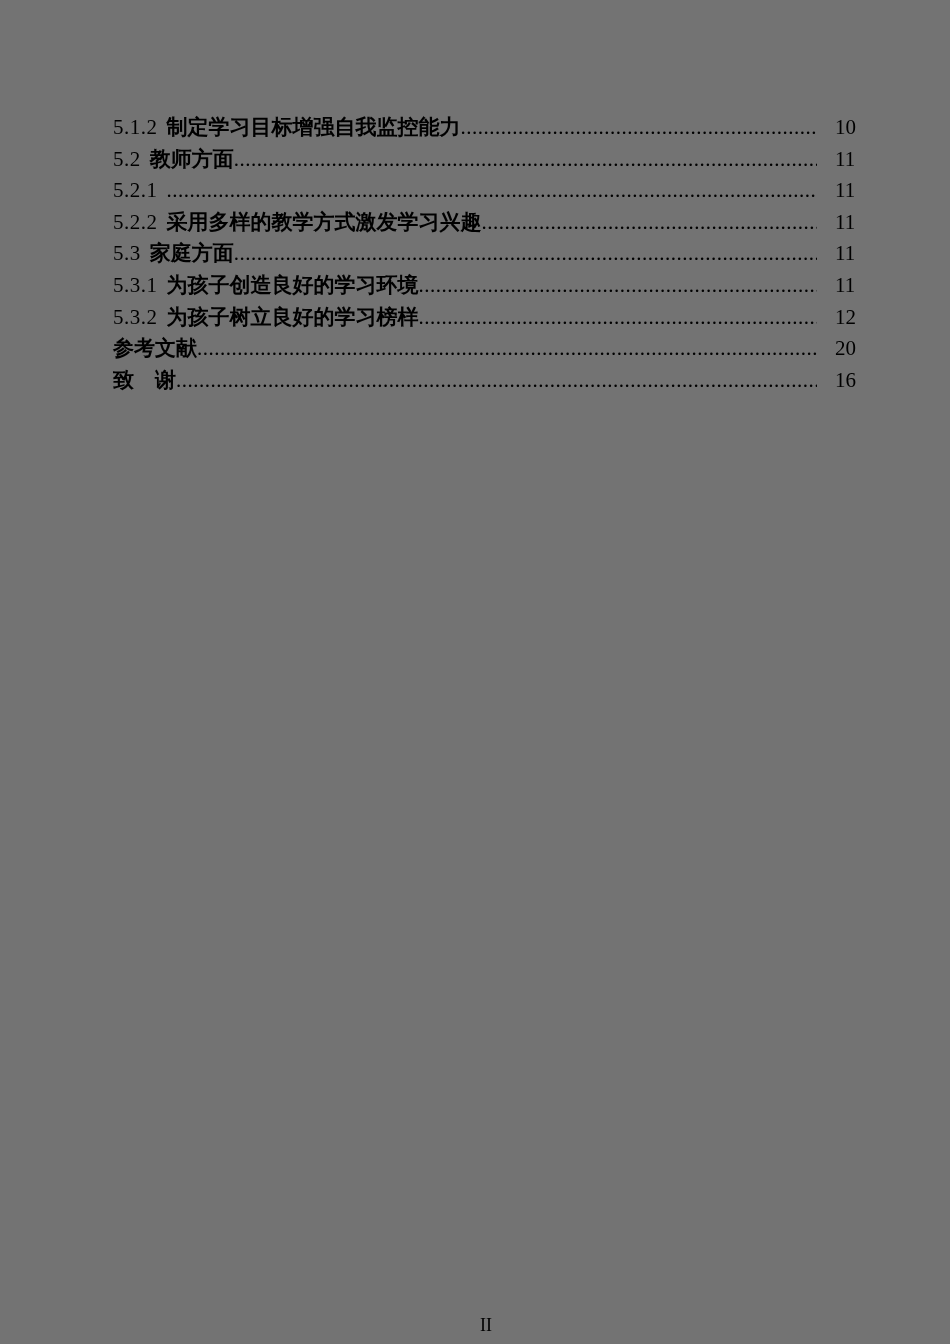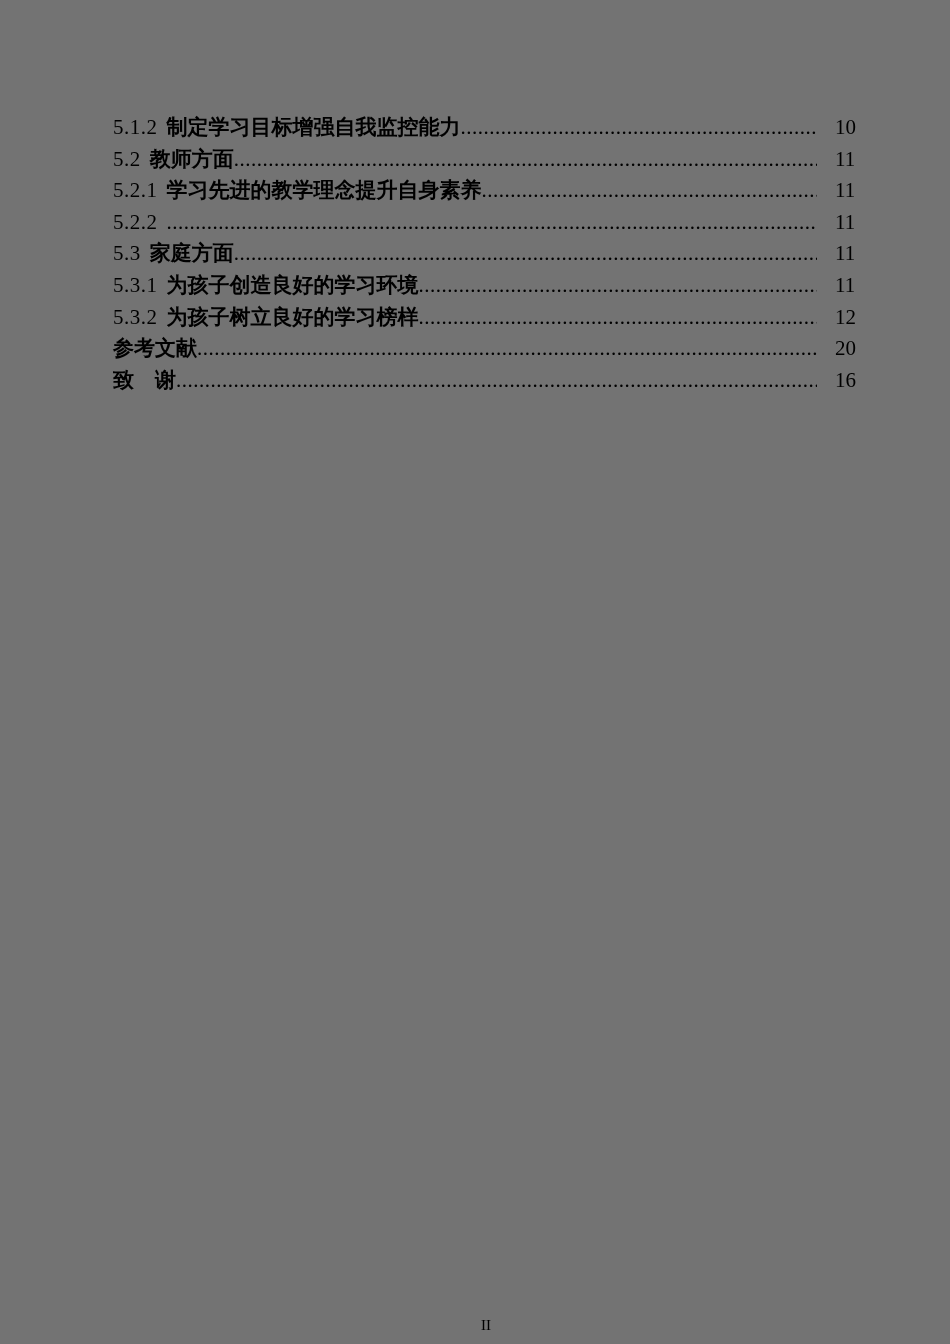--- a/index.html
+++ b/index.html
@@ -58,21 +58,21 @@
     margin-left: 18px;
     min-width: 24px;
     text-align: left;
   }
   .footer {
     position: absolute;
     left: 113px;
     right: 91px;
     top: 1317px;
     text-align: center;
-    font-size: 15px;
+    font-size: 18px;
     line-height: 17px;
   }
 </style>
 </head>
 <body>
 
 <div class="page">
 
   <div class="toc">
       <div class="toc-row">
@@ -82,26 +82,26 @@
       <span class="toc-page">10</span>
     </div>
       <div class="toc-row">
       <span class="toc-num">5.2</span>
       <span class="toc-title">教师方面</span>
       <span class="toc-dots"></span>
       <span class="toc-page">11</span>
     </div>
       <div class="toc-row">
       <span class="toc-num">5.2.1</span>
-      <span class="toc-title">学习先进的教学理念提升自身素养</span>
       <span class="toc-dots"></span>
       <span class="toc-page">11</span>
     </div>
       <div class="toc-row">
       <span class="toc-num">5.2.2</span>
+      <span class="toc-title">采用多样的教学方式激发学习兴趣</span>
       <span class="toc-dots"></span>
       <span class="toc-page">11</span>
     </div>
       <div class="toc-row">
       <span class="toc-num">5.3</span>
       <span class="toc-title">家庭方面</span>
       <span class="toc-dots"></span>
       <span class="toc-page">11</span>
     </div>
       <div class="toc-row">

